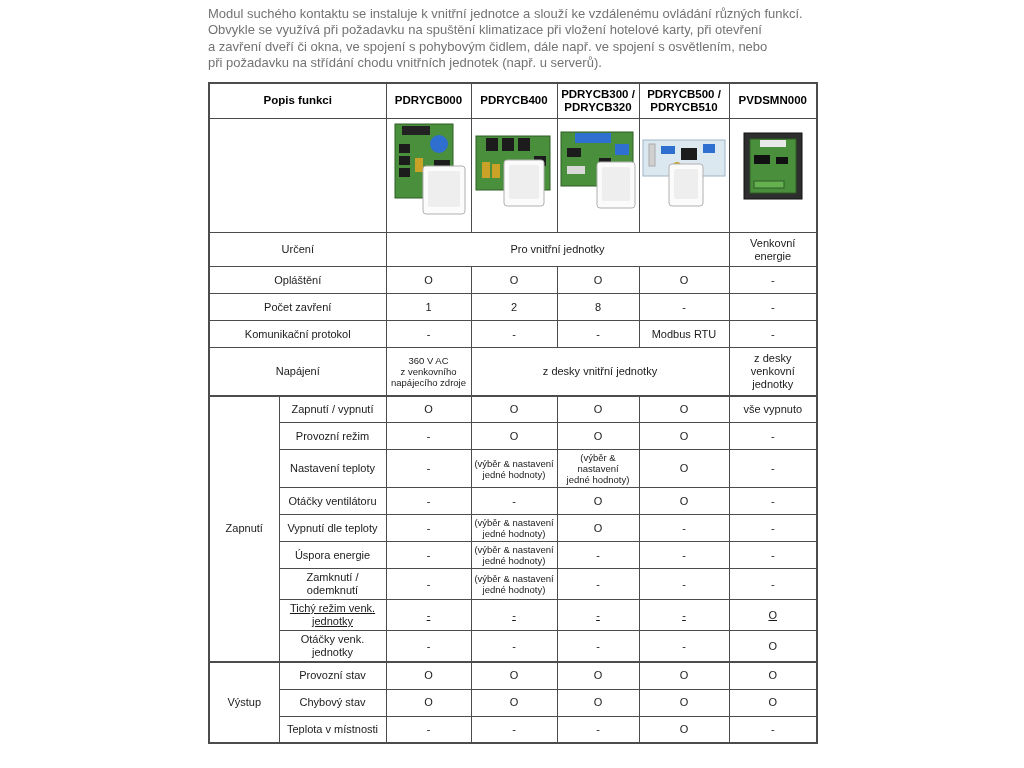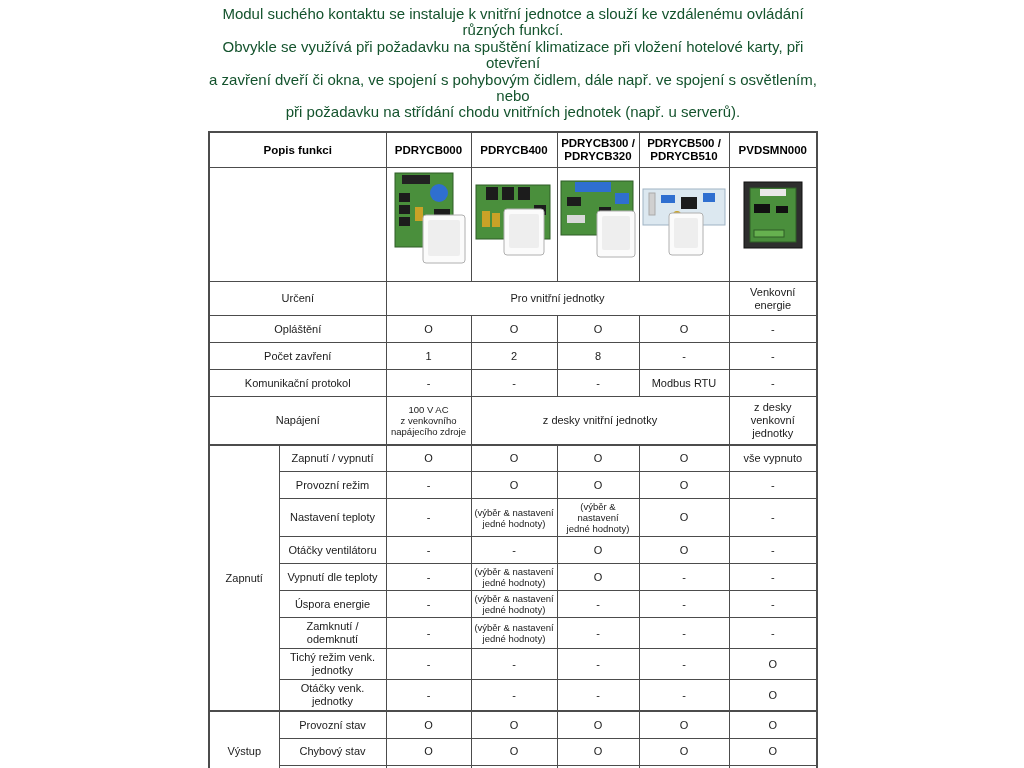--- a/index.html
+++ b/index.html
@@ -1,29 +1,29 @@
 <!DOCTYPE html>
 <html><head>
 <meta charset="utf-8">
 <style>
   html,body{margin:0;padding:0;background:#fff;width:1024px;height:768px;overflow:hidden;
             font-family:"Liberation Sans", sans-serif;color:#1a1a1a;}
   .doc{margin-left:208px;width:610px;padding-top:6px;}
   h1{font-size:16px;font-weight:bold;text-decoration:underline;margin:2px 0 16px 0;color:#000;}
-  p.intro{font-size:15px;line-height:16.4px;margin:0 0 10px 0;white-space:pre-line;color:#14532d;text-align:center;}
+  p.intro{font-size:13px;line-height:16.4px;margin:0 0 10px 0;white-space:pre-line;color:#737373;}
   table{border-collapse:collapse;table-layout:fixed;width:608px;border:2px solid #4c4c4c;}
   col.c-cat{width:70px;} col.c-fn{width:107px;} col.c1{width:85px;} col.c2{width:86px;}
   col.c3{width:82px;} col.c4{width:90px;} col.c5{width:88px;}
   td,th{border:1px solid #4c4c4c;text-align:center;vertical-align:middle;
         font-size:11px;line-height:13px;padding:2px 2px;white-space:pre-line;overflow:hidden;}
   th{font-size:11.5px;font-weight:bold;color:#000;}
   td.sm{font-size:9.5px;line-height:11px;}
   tr.thick>td,tr.thick>th{border-top-width:2px;}
   tr.h-head{height:36px;} tr.h-img{height:100px;} tr.h-urceni{height:34px;}
-  tr.h-std{height:27px;} tr.h-nap{height:48px;} tr.h-tichy{height:29px;}
+  tr.h-std{height:27px;} tr.h-nap{height:48px;} tr.h-tichy{height:29px;text-decoration:underline;}
   td.photo-cell{padding:2px 1px;vertical-align:middle;}
   .photo-wrap{display:flex;align-items:center;justify-content:center;height:96px;}
 </style>
 </head>
 <body>
 
 <div class="doc">
   <p class="intro">Modul suchého kontaktu se instaluje k vnitřní jednotce a slouží ke vzdálenému ovládání různých funkcí.
 Obvykle se využívá při požadavku na spuštění klimatizace při vložení hotelové karty, při otevření
 a zavření dveří či okna, ve spojení s pohybovým čidlem, dále např. ve spojení s osvětlením, nebo
@@ -146,21 +146,21 @@
       <td colspan="2">Komunikační protokol</td>
       <td>-</td>
       <td>-</td>
       <td>-</td>
       <td>Modbus RTU</td>
       <td>-</td>
     </tr>
 
     <tr class="h-nap">
       <td colspan="2">Napájení</td>
-      <td class="sm">100 V AC
+      <td class="sm">360 V AC
 z venkovního
 napájecího zdroje</td>
       <td colspan="3">z desky vnitřní jednotky</td>
       <td>z desky venkovní
 jednotky</td>
     </tr>
 
     <tr class="h-std thick">
       <td rowspan="9">Zapnutí</td>
       <td>Zapnutí / vypnutí</td>

